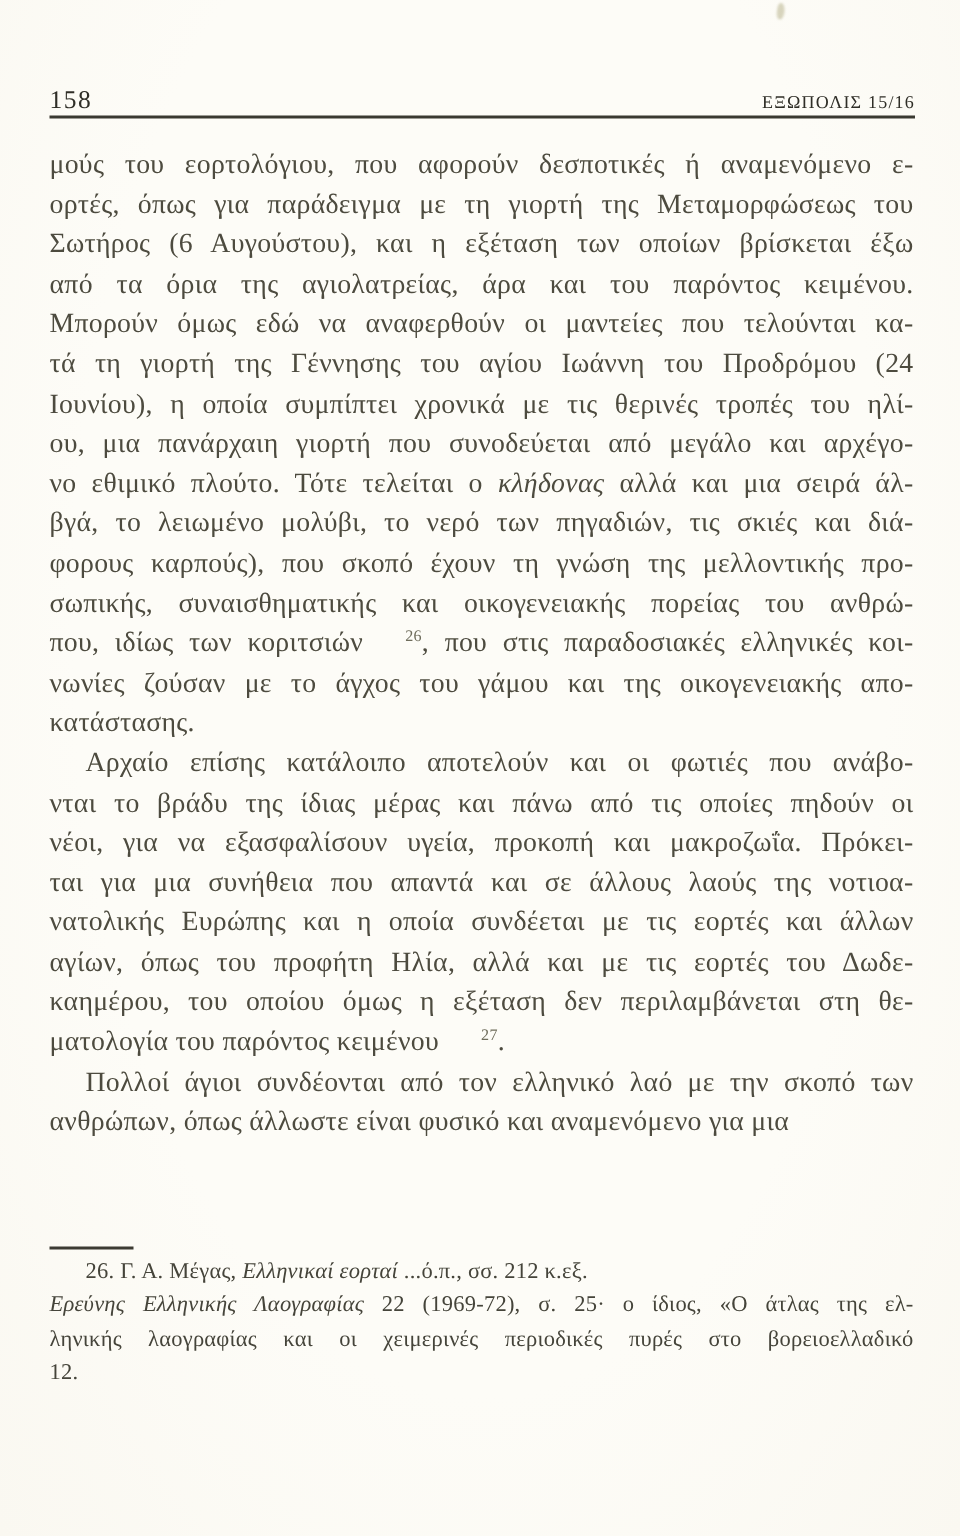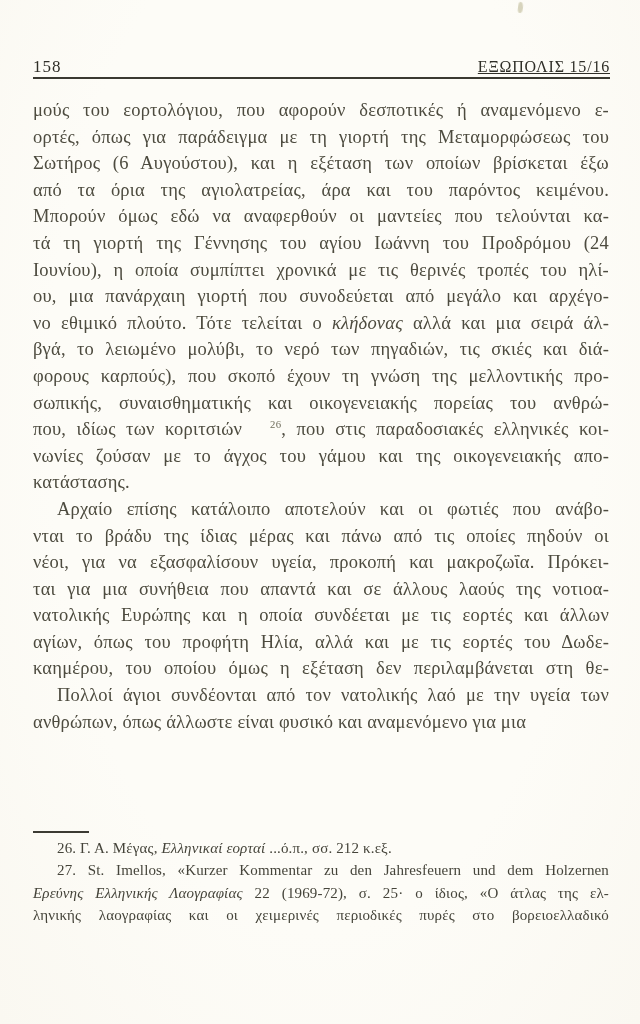--- a/index.html
+++ b/index.html
@@ -21,21 +21,21 @@
     border-radius: 40% 60% 50% 50%;
     filter: blur(.6px);
     transform: rotate(8deg);
   }
   .running-header {
     position: absolute; left: 33px; top: 57px; width: 577px;
     display: flex; justify-content: space-between; align-items: baseline;
     color: #2f2e27;
   }
   .page-number { font-size: 17px; letter-spacing: 1px; }
-  .running-title { font-size: 16px; letter-spacing: .8px; text-decoration: underline; }
+  .running-title { font-size: 12px; letter-spacing: .8px; }
   .header-rule {
     position: absolute; left: 33px; top: 77px; width: 577px; height: 2px;
     background: #3a3931;
   }
   .body-text {
     position: absolute; left: 33px; top: 97px; width: 576px;
     font-size: 18.5px; line-height: 26.6px;
     color: #4d4b3f;
     letter-spacing: .2px;
   }
@@ -90,26 +90,27 @@
       <div class="tline"><span>που, ιδίως των κοριτσιών</span><sup>26</sup><span>, που στις παραδοσιακές ελληνικές κοι-</span></div>
       <div class="tline"><span>νωνίες ζούσαν με το άγχος του γάμου και της οικογενειακής απο-</span></div>
       <div class="tline tline-end"><span>κατάστασης.</span></div>
       <div class="tline tline-indent"><span>Αρχαίο επίσης κατάλοιπο αποτελούν και οι φωτιές που ανάβο-</span></div>
       <div class="tline"><span>νται το βράδυ της ίδιας μέρας και πάνω από τις οποίες πηδούν οι</span></div>
       <div class="tline"><span>νέοι, για να εξασφαλίσουν υγεία, προκοπή και μακροζωΐα. Πρόκει-</span></div>
       <div class="tline"><span>ται για μια συνήθεια που απαντά και σε άλλους λαούς της νοτιοα-</span></div>
       <div class="tline"><span>νατολικής Ευρώπης και η οποία συνδέεται με τις εορτές και άλλων</span></div>
       <div class="tline"><span>αγίων, όπως του προφήτη Ηλία, αλλά και με τις εορτές του Δωδε-</span></div>
       <div class="tline"><span>καημέρου, του οποίου όμως η εξέταση δεν περιλαμβάνεται στη θε-</span></div>
-      <div class="tline tline-indent"><span>Πολλοί άγιοι συνδέονται από τον νατολικής λαό με την υγεία των</span></div>
+      <div class="tline tline-end"><span>ματολογία του παρόντος κειμένου</span><sup>27</sup><span>.</span></div>
+      <div class="tline tline-indent"><span>Πολλοί άγιοι συνδέονται από τον ελληνικό λαό με την σκοπό των</span></div>
       <div class="tline tline-end"><span>ανθρώπων, όπως άλλωστε είναι φυσικό και αναμενόμενο για μια</span></div>
     </div>
 
   <div class="footnote-sep"></div>
 
   <div class="footnotes">
       <div class="tline tline-end tline-indent"><span>26. Γ. Α. Μέγας, </span><span class="it">Ελληνικαί εορταί</span><span> ...ό.π., σσ. 212 κ.εξ.</span></div>
-      <div class="tline tline-indent"><span>27. St. Imellos, «Kurzer Kommentar zu den Jahresfeuern und dem Holzernen</span></div>
       <div class="tline"><span class="it">Ερεύνης Ελληνικής Λαογραφίας</span><span> 22 (1969-72), σ. 25· ο ίδιος, «Ο άτλας της ελ-</span></div>
       <div class="tline"><span>ληνικής λαογραφίας και οι χειμερινές περιοδικές πυρές στο βορειοελλαδικό</span></div>
+      <div class="tline tline-end"><span>12.</span></div>
     </div>
 
 </div>
 
 </body></html>

